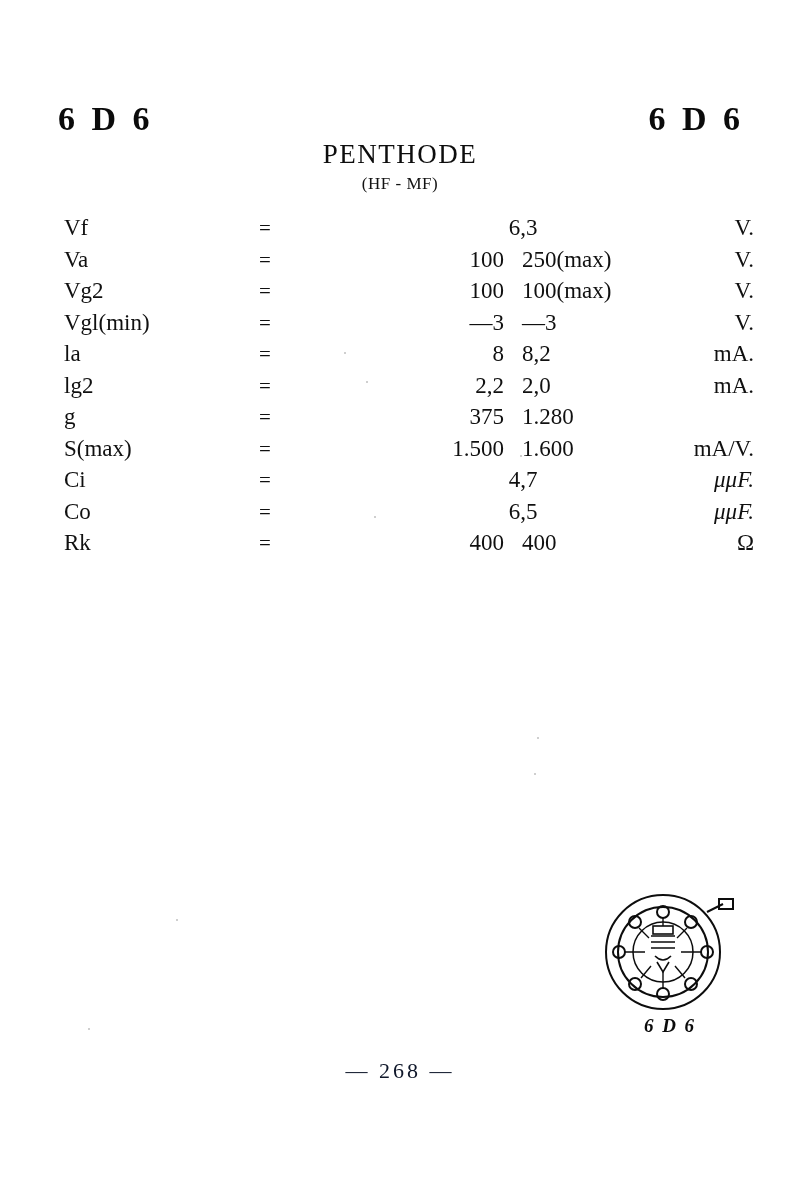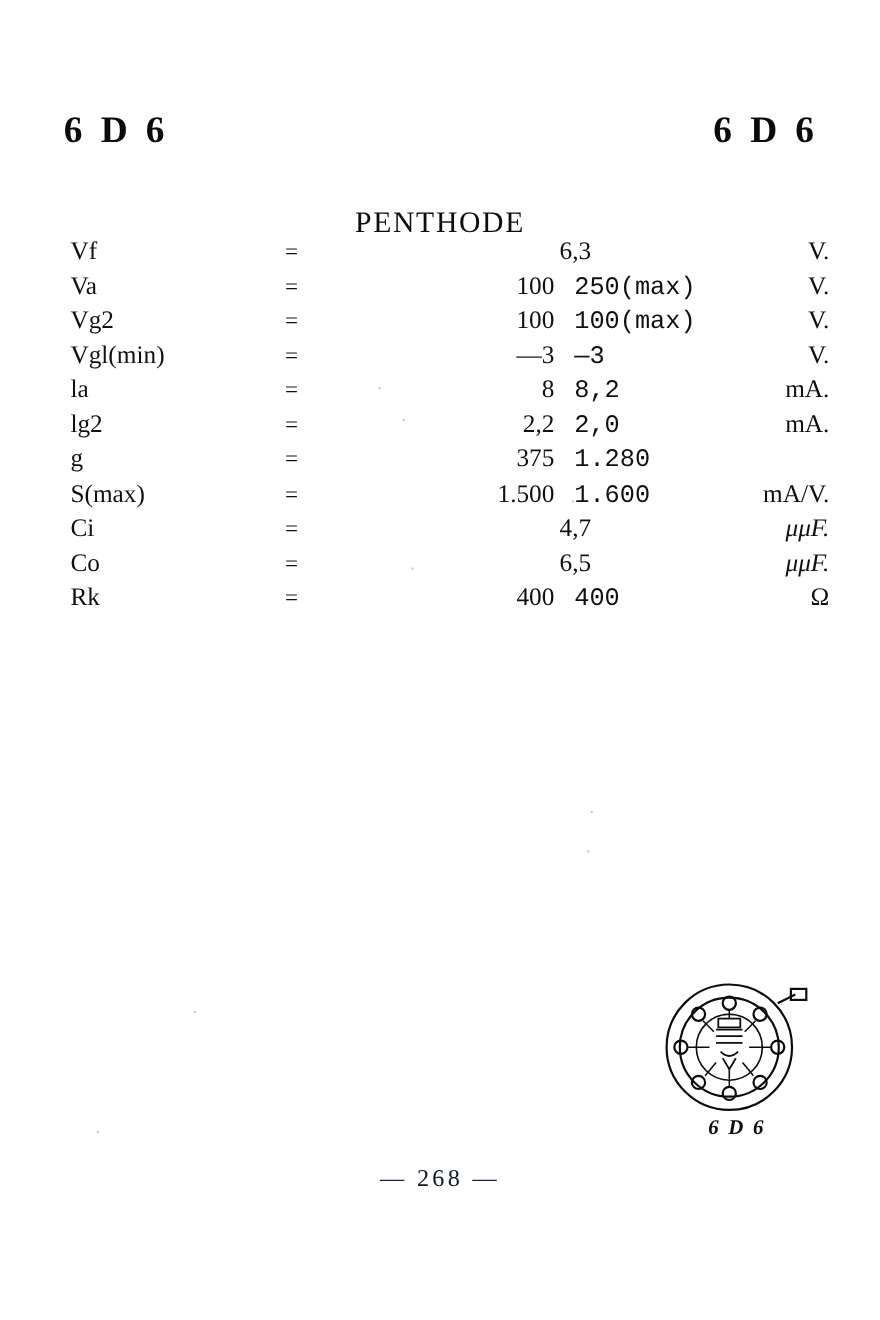--- a/index.html
+++ b/index.html
@@ -38,21 +38,20 @@
     top: 100px;
   }
 
   
   .title-block {
     position: absolute;
     left: 0;
     right: 0;
     top: 140px;
     text-align: center;
-    margin-top: 48px;
   }
   .doc-title {
     font-size: 27px;
     letter-spacing: 1.5px;
     color: #0d0d0d;
     line-height: 1.1;
   }
   .doc-subtitle {
     font-size: 17px;
     letter-spacing: 0.5px;
@@ -88,21 +87,20 @@
     font-size: 21px;
   }
   .col-v1 {
     width: 150px;
     text-align: right;
     padding-right: 18px !important;
   }
   .col-v2 {
     width: 170px;
     text-align: left;
-    font-family: Liberation Mono, monospace;
   }
   .col-unit {
     text-align: right;
     padding-right: 4px !important;
   }
   
   .col-center {
     text-align: center;
   }
   .unit-italic {
@@ -157,20 +155,21 @@
 <body>
 
 <div class="page">
 
   <div class="tube-name tube-name-left">6 D 6</div>
 
   <div class="tube-name tube-name-right">6 D 6</div>
 
   <div class="title-block">
     <div class="doc-title">PENTHODE</div>
+    <div class="doc-subtitle">(HF - MF)</div>
   </div>
 
   <table class="param-table">
     <tbody>
 
       <tr>
         <td class="col-sym">Vf</td>
         <td class="col-eq">=</td>
         <td class="col-center" colspan="2">6,3</td>
         <td class="col-unit">V.</td>

